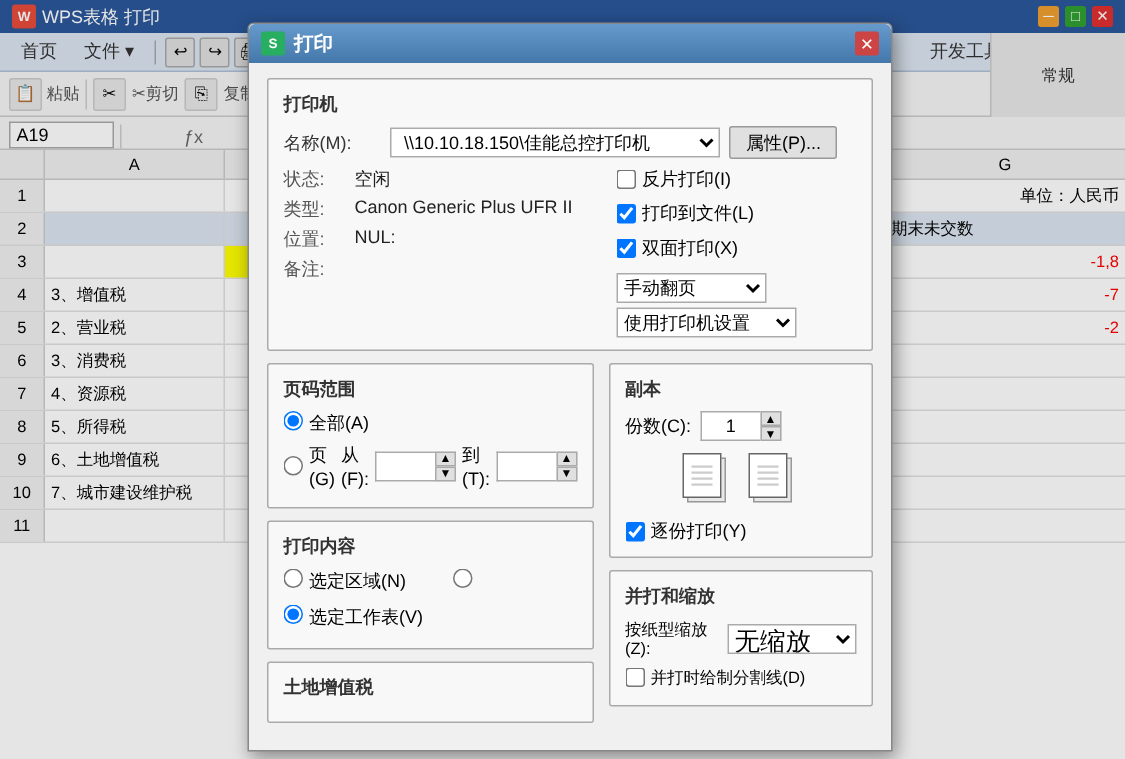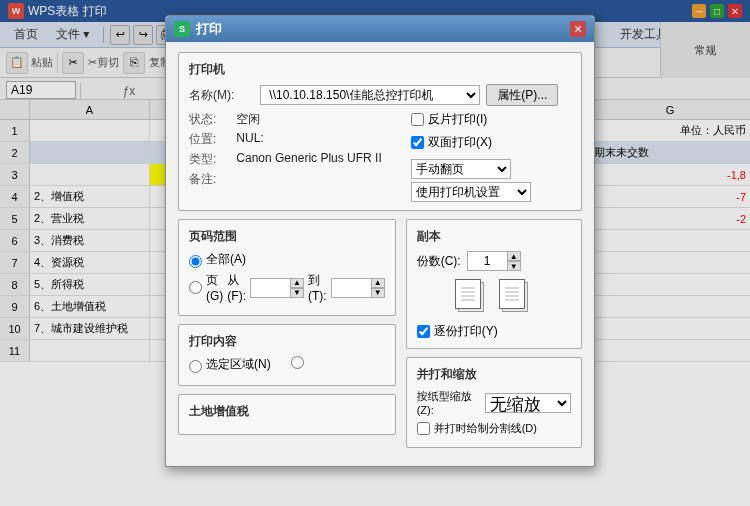--- a/index.html
+++ b/index.html
@@ -175,21 +175,21 @@
     .dialog-columns {
       display: flex;
       gap: 10px;
     }
 
     .dialog-left { flex: 1; }
     .dialog-right { width: 180px; }
 
     .radio-row {
       display: flex;
-      align-items: flex-end;
+      align-items: flex-start;
       gap: 4px;
       font-size: 12px;
       margin-bottom: 4px;
     }
 
     .page-range-row {
       display: flex;
       align-items: center;
       gap: 4px;
       font-size: 12px;
@@ -386,21 +386,21 @@
     <div style="width:120px;border-right:1px solid #e0e0e0;padding:0 4px;display:flex;align-items:center;justify-content:center;font-size:11px;font-weight:bold;color:red;background:#ffff00;">应收税金</div>
     <div style="width:80px;border-right:1px solid #e0e0e0;"></div>
     <div style="width:80px;border-right:1px solid #e0e0e0;"></div>
     <div style="width:80px;border-right:1px solid #e0e0e0;"></div>
     <div style="width:80px;border-right:1px solid #e0e0e0;font-size:11px;padding:0 4px;display:flex;align-items:center;justify-content:flex-end;color:red;">-227,949.03</div>
     <div style="flex:1;font-size:11px;padding:0 4px;display:flex;align-items:center;justify-content:flex-end;color:red;">-1,8</div>
   </div>
 
   <div style="display:flex;height:22px;border-bottom:1px solid #e0e0e0;">
     <div style="width:30px;border-right:1px solid #ccc;background:#f0f0f0;display:flex;align-items:center;justify-content:center;font-size:11px;">4</div>
-    <div style="width:120px;border-right:1px solid #e0e0e0;padding:0 4px;display:flex;align-items:center;font-size:11px;">2、增值税</div>
+    <div style="width:120px;border-right:1px solid #e0e0e0;padding:0 4px;display:flex;align-items:center;font-size:11px;">3、增值税</div>
     <div style="width:120px;border-right:1px solid #e0e0e0;"></div>
     <div style="width:80px;border-right:1px solid #e0e0e0;"></div>
     <div style="width:80px;border-right:1px solid #e0e0e0;"></div>
     <div style="width:80px;border-right:1px solid #e0e0e0;"></div>
     <div style="width:80px;border-right:1px solid #e0e0e0;font-size:11px;padding:0 4px;display:flex;align-items:center;justify-content:flex-end;">61,065.89</div>
     <div style="flex:1;font-size:11px;padding:0 4px;display:flex;align-items:center;justify-content:flex-end;color:red;">-7</div>
   </div>
 
   <div style="display:flex;height:22px;border-bottom:1px solid #e0e0e0;">
     <div style="width:30px;border-right:1px solid #ccc;background:#f0f0f0;display:flex;align-items:center;justify-content:center;font-size:11px;">5</div>
@@ -505,36 +505,40 @@
         <button class="properties-btn">属性(P)...</button>
       </div>
 
       <div style="display:flex;gap:0;">
         <div style="flex:1;">
           <div class="status-row">
             <span class="status-key">状态:</span>
             <span class="status-val">空闲</span>
           </div>
           <div class="status-row">
+            <span class="status-key">类型:</span>
+            <span class="status-val">Canon Generic Plus UFR II</span>
+          </div>
+          <div class="status-row">
             <span class="status-key">位置:</span>
             <span class="status-val">NUL:</span>
-          </div>
-          <div class="status-row">
-            <span class="status-key">类型:</span>
-            <span class="status-val">Canon Generic Plus UFR II</span>
           </div>
           <div class="status-row">
             <span class="status-key">备注:</span>
             <span class="status-val"></span>
           </div>
         </div>
         <div style="width:160px;display:flex;flex-direction:column;gap:3px;">
           <div class="checkbox-row">
             <input type="checkbox" class="checkbox-input" style="">
             <span>反片打印(I)</span>
+          </div>
+          <div class="checkbox-row">
+            <input type="checkbox" class="checkbox-input" checked="" style="">
+            <span>打印到文件(L)</span>
           </div>
           <div class="checkbox-row">
             <input type="checkbox" class="checkbox-input" checked="" style="">
             <span>双面打印(X)</span>
           </div>
           <div style="margin-top:2px;">
             <select class="duplex-select">
               <option>手动翻页</option>
             </select>
           </div>
@@ -577,20 +581,24 @@
           </div>
         </div>
 
         <div class="section-box">
           <div class="section-title">打印内容</div>
           <div style="display:flex;gap:20px;">
             <div style="display:flex;flex-direction:column;gap:3px;">
               <div class="radio-row">
                 <input type="radio" name="printcontent" style="">
                 <span>选定区域(N)</span>
+              </div>
+              <div class="radio-row">
+                <input type="radio" name="printcontent" checked="" style="">
+                <span>选定工作表(V)</span>
               </div>
             </div>
             <div style="display:flex;flex-direction:column;gap:3px;">
               <div class="radio-row">
                 <input type="radio" name="printcontent" style="">
               </div>
             </div>
           </div>
         </div>
 

